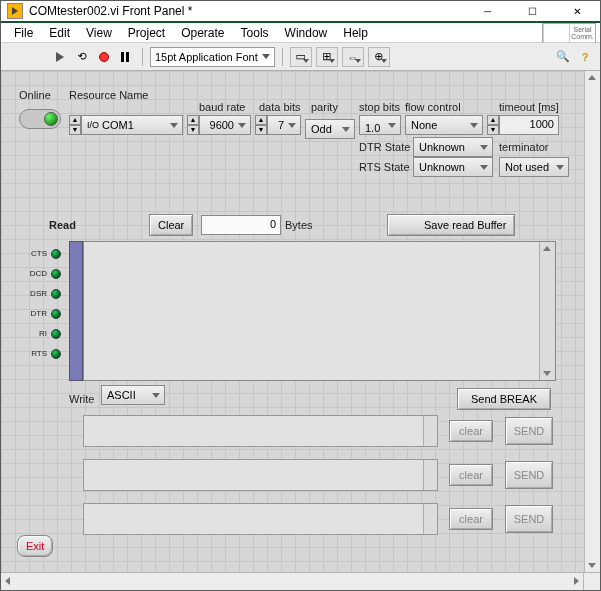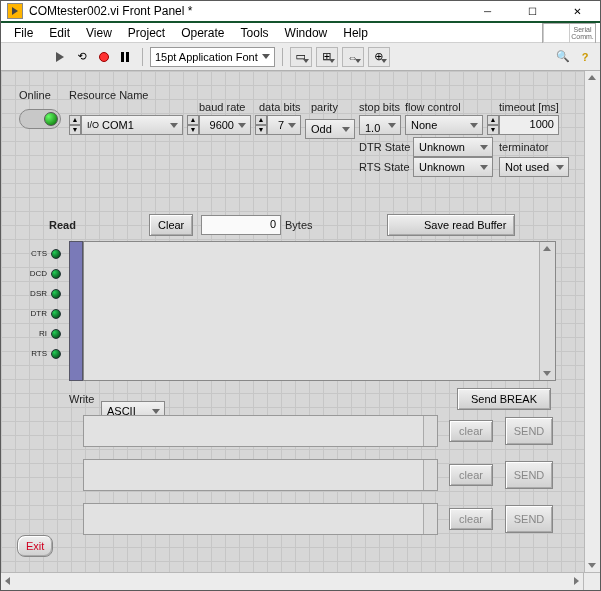--- a/index.html
+++ b/index.html
@@ -215,21 +215,21 @@
       <div class="ledlbl" style="left:26px;top:218px;">DSR</div>
         <div class="led" style="left:50px;top:218px"></div>
       <div class="ledlbl" style="left:26px;top:238px;">DTR</div>
         <div class="led" style="left:50px;top:238px"></div>
       <div class="ledlbl" style="left:26px;top:258px;">RI</div>
         <div class="led" style="left:50px;top:258px"></div>
       <div class="ledlbl" style="left:26px;top:278px;">RTS</div>
         <div class="led" style="left:50px;top:278px"></div>
 
       <div class="lbl" style="left:68px;top:322px;">Write</div>
-      <div class="ctl-dd" style="left:100px;top:330px;width:64px;">
+      <div class="ctl-dd" style="left:100px;top:314px;width:64px;">
           <span>ASCII</span>
         </div>
       <div class="btn3d" style="left:456px;top:317px;width:94px;">
           <span>Send BREAK</span>
         </div>
 
       <div class="writebloc" style="top:344px;">
           <div class="sc"></div>
         </div>
       <div class="btn3d" style="left:448px;top:349px;width:44px;color:#888;">

